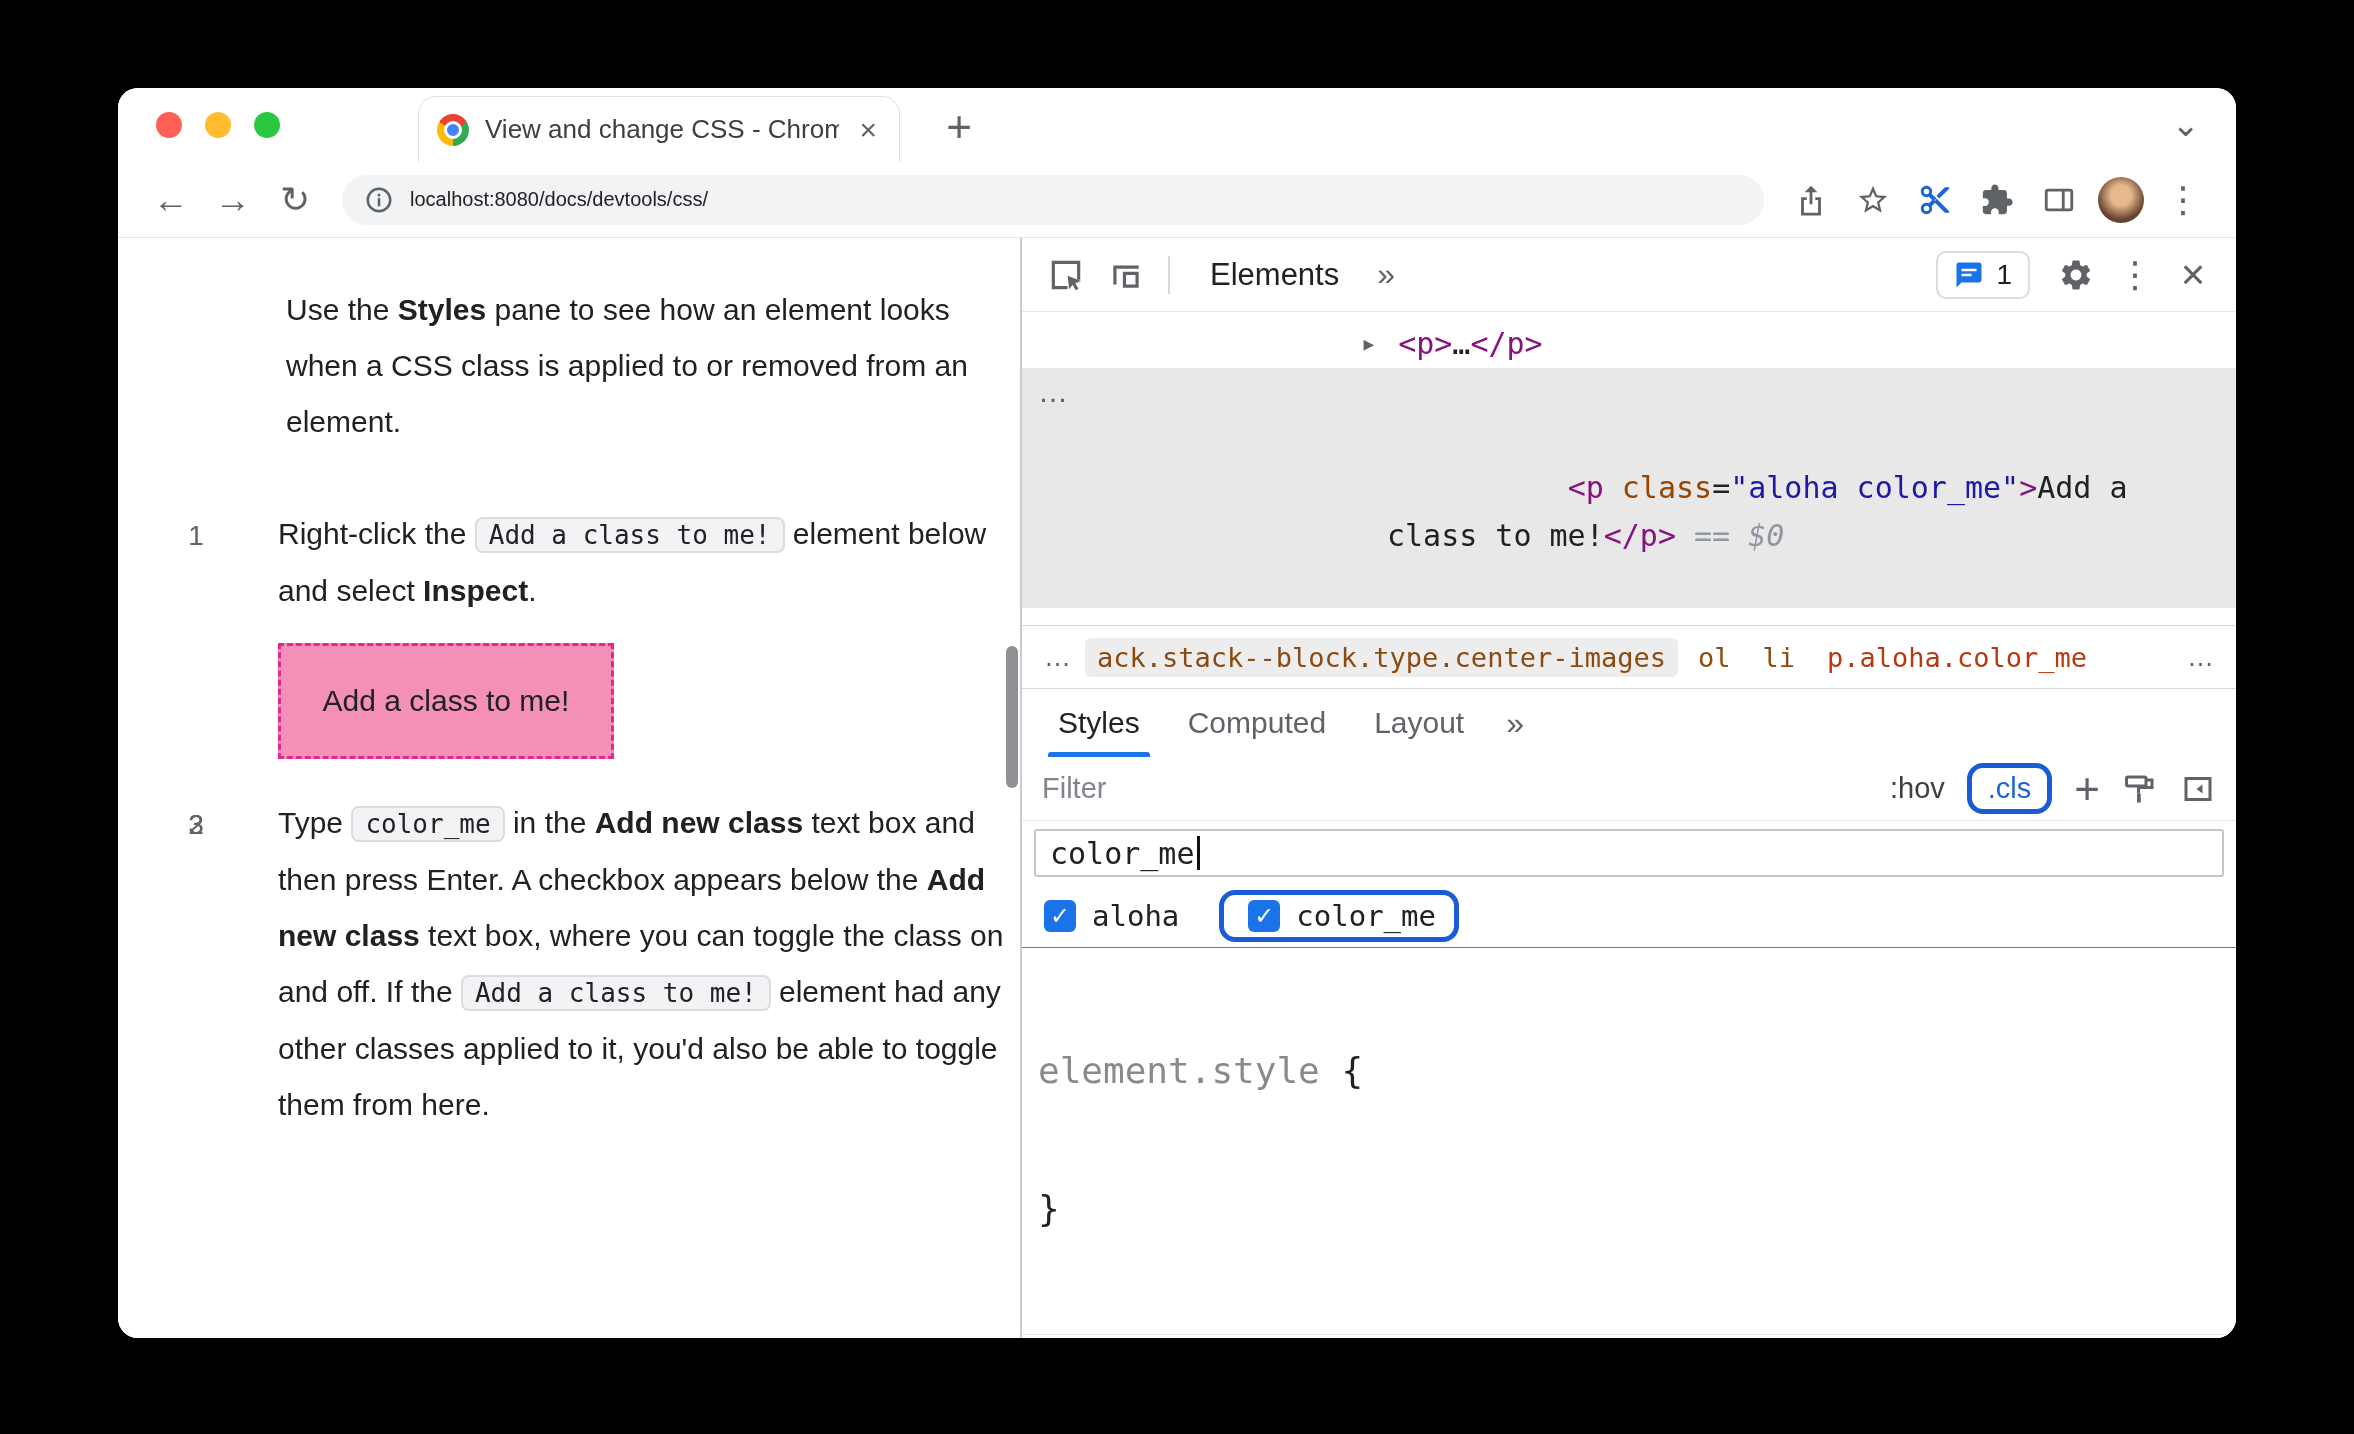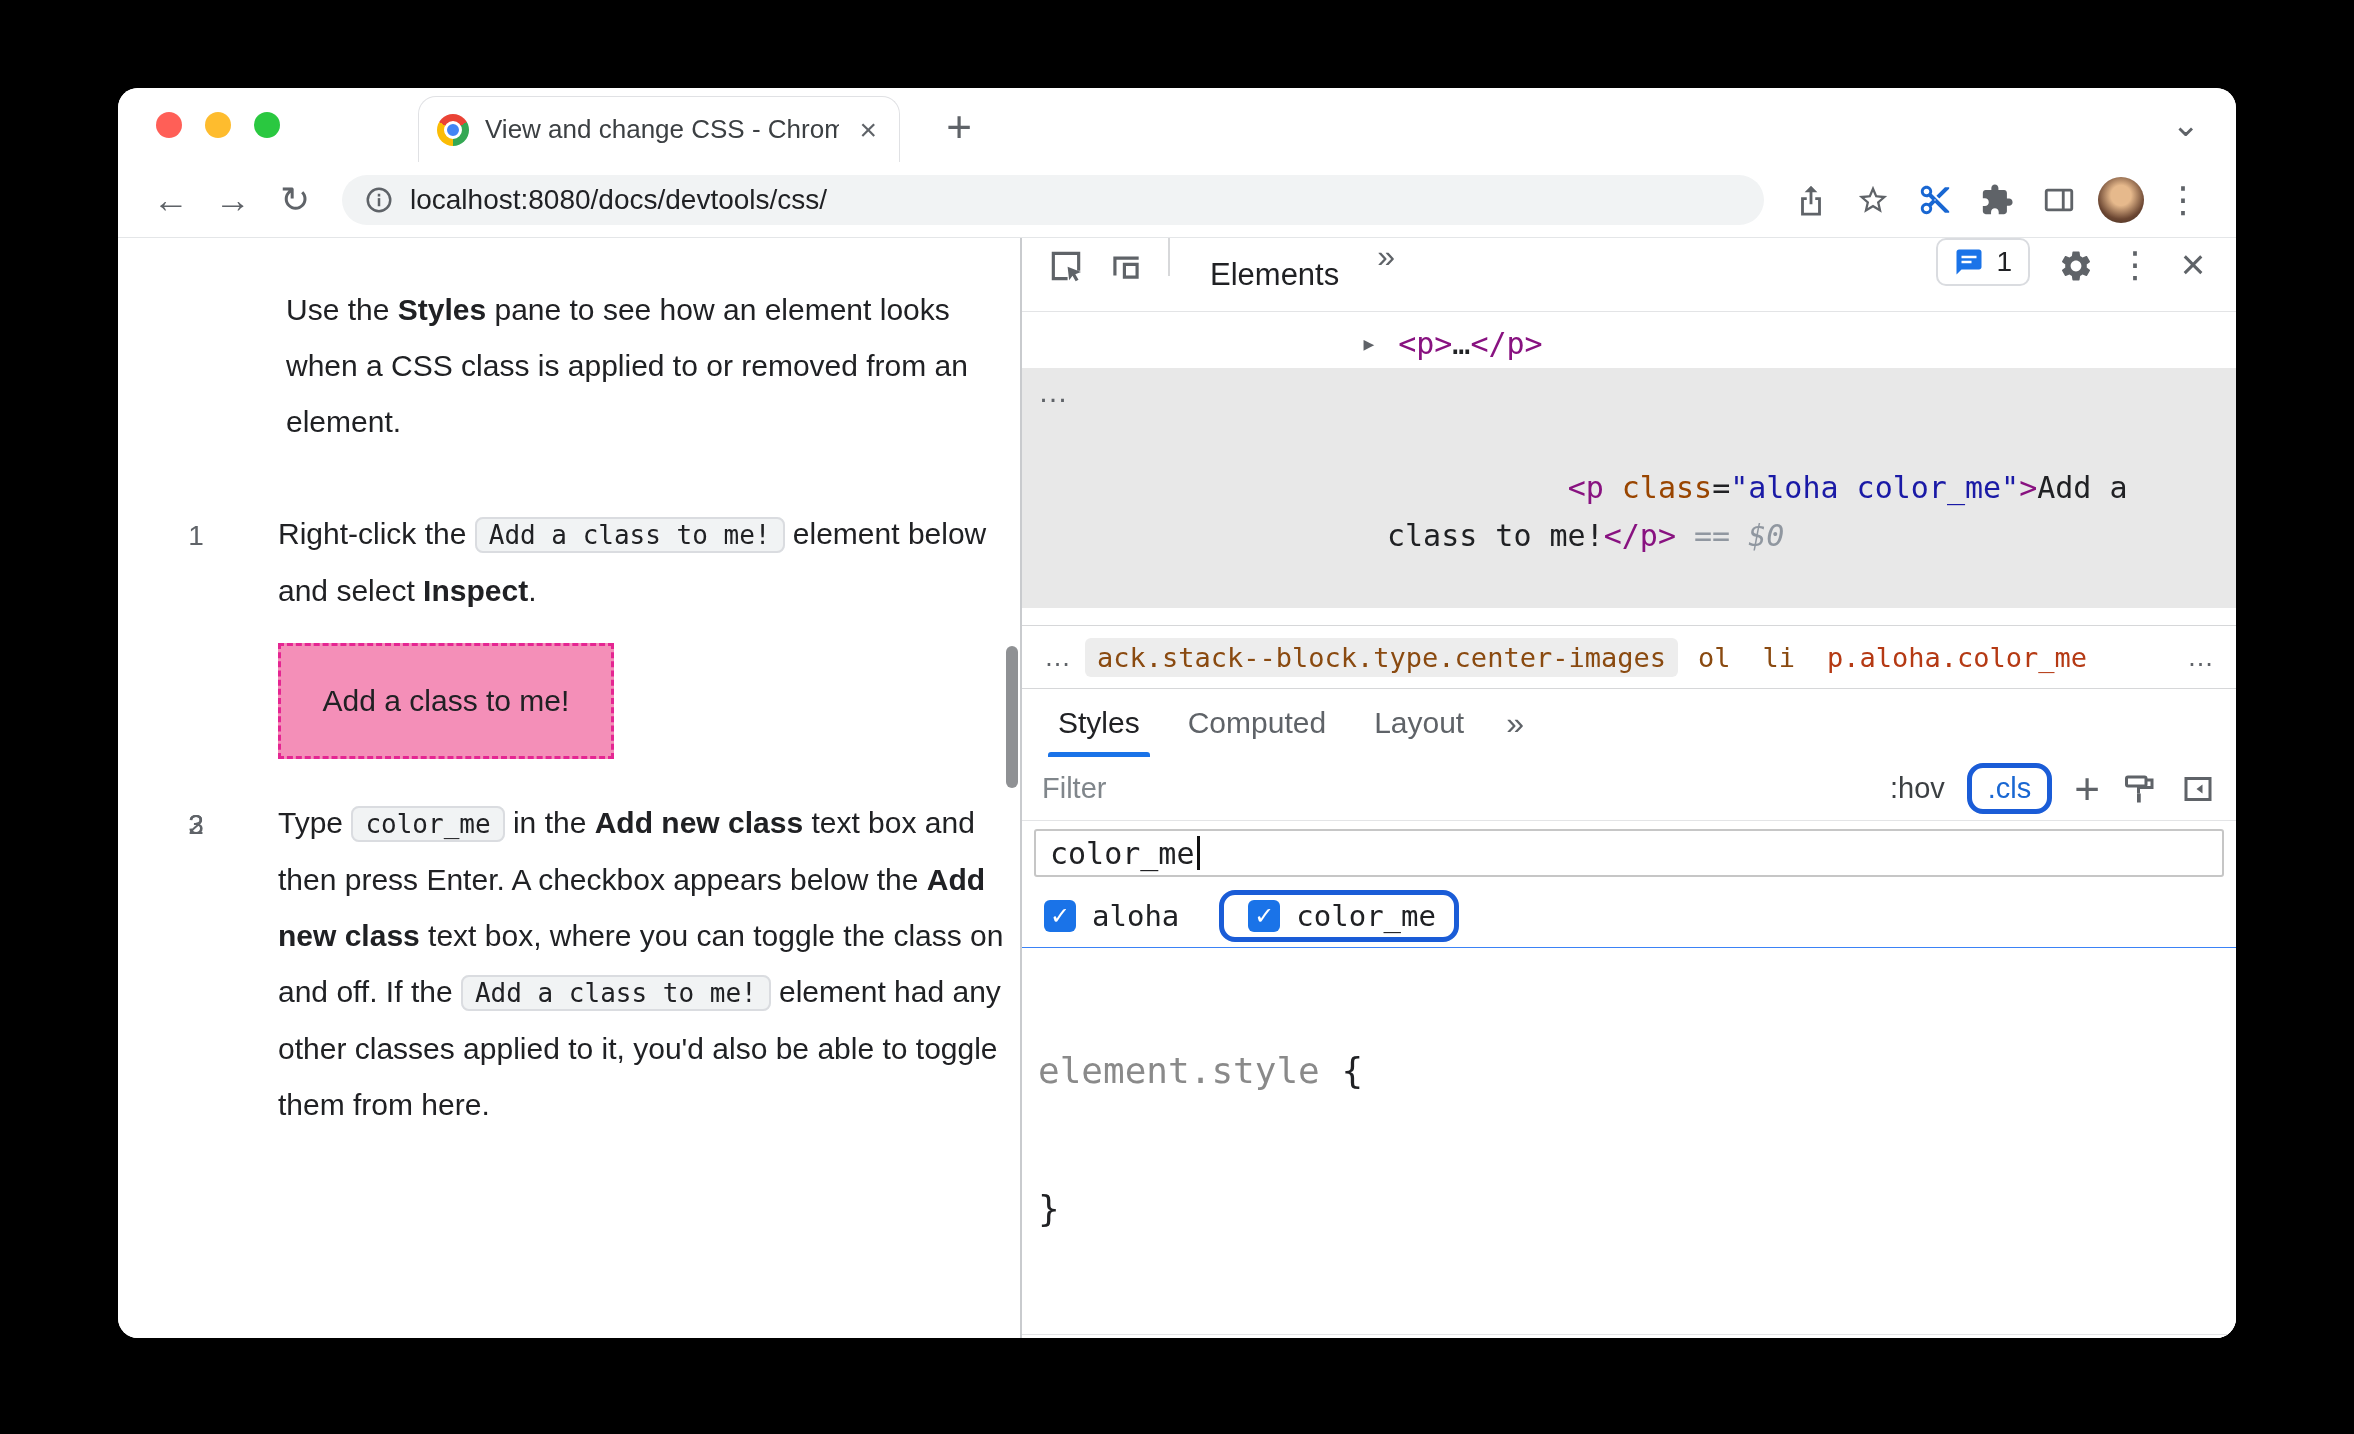--- a/index.html
+++ b/index.html
@@ -27,41 +27,41 @@
     background:conic-gradient(from -60deg, #ea4335 0 120deg, #34a853 0 240deg, #fbbc05 0 360deg); }
   .favicon::after { content:''; position:absolute; inset:7px; background:#4285f4; border-radius:50%; border:3px solid #fff; }
   .tab-title { flex:1; font-size:26px; color:#3c4043; white-space:nowrap; overflow:hidden; }
   .tab-close { font-size:30px; color:#5f6368; padding:0 4px; }
   .newtab { position:absolute; left:812px; top:10px; width:58px; height:58px; display:flex; align-items:center; justify-content:center; font-size:44px; font-weight:300; color:#5f6368; }
   .strip-chevron { position:absolute; right:36px; top:16px; font-size:34px; color:#5f6368; }
   
   .toolbar { height:76px; display:flex; align-items:center; padding:0 24px; gap:4px; border-bottom:1px solid #e4e6e8; background:#fff; }
   .nav-btn { width:58px; height:58px; display:flex; align-items:center; justify-content:center; font-size:36px; color:#5f6368; flex:none; }
   .urlbar { flex:1; height:50px; border-radius:25px; background:#f1f3f4; display:flex; align-items:center; padding:0 22px; gap:16px; margin:0 14px; min-width:0; }
-  .url-text { font-size:28px; color:#202124; white-space:nowrap; overflow:hidden; }
+  .url-text { font-size:20px; color:#202124; white-space:nowrap; overflow:hidden; }
   .tool-icon { width:58px; height:58px; display:flex; align-items:center; justify-content:center; flex:none; color:#5f6368; }
   .avatar { width:46px; height:46px; border-radius:50%; background:radial-gradient(circle at 50% 40%, #e6b98c 28%, #6b4632 66%, #3b2a1d 100%); }
   
   .content { display:flex; height:1100px; background:#fff; }
   .docs { width:886px; flex:none; padding:36px 0 0 160px; font-size:30px; line-height:56px; overflow:hidden; position:relative; }
   .docs p.intro { margin:8px; width:726px; }
   .docs ol { list-style:none; margin:56px 0 0 0; padding:0; }
   .docs li { position:relative; width:726px; margin-bottom:36px; }
   .num { position:absolute; left:-104px; top:2px; width:44px; text-align:center; color:#5f6368; font-size:28px; }
   .demo-box {
     width:336px; height:116px; margin:24px 0 36px 0;
     background:#f48fb8; border:3px dashed #e52592;
     display:flex; align-items:center; justify-content:center;
     font-size:30px; color:#202124;
   }
   .docs-scrollbar { width:16px; flex:none; position:relative; }
   .docs-scroll-thumb { position:absolute; left:2px; top:408px; width:12px; height:142px; background:#8f9194; border-radius:6px; }
   
   .devtools { flex:1; border-left:2px solid #c9cbce; display:flex; flex-direction:column; background:#fff; min-width:0; }
-  .dt-toolbar { height:74px; flex:none; display:flex; align-items:flex-start; padding:0 16px; gap:4px; border-bottom:1px solid #e3e4e6; }
+  .dt-toolbar { height:74px; flex:none; display:flex; align-items:center; padding:0 16px; gap:4px; border-bottom:1px solid #e3e4e6; }
   .dt-btn { width:56px; height:56px; display:flex; align-items:center; justify-content:center; flex:none; color:#5f6368; }
   .dt-divider { width:2px; height:38px; background:#d7d8da; margin:0 10px; flex:none; }
   .dt-tab { padding:0 26px; font-size:31px; color:#202124; height:100%; display:flex; align-items:center; }
   .dt-more { font-size:32px; color:#5f6368; padding:0 8px; }
   .dt-spacer { flex:1; }
   .issues-pill { display:flex; align-items:center; gap:12px; border:2px solid #dadce0; border-radius:10px; padding:6px 16px; margin-right:14px; }
   .issues-count { font-size:28px; color:#202124; }
   .glyph-btn { font-size:36px; color:#5f6368; width:54px; height:54px; display:flex; align-items:center; justify-content:center; }
   
   .dom-tree { height:313px; flex:none; padding-top:8px; font-family:"DejaVu Sans Mono", monospace; font-size:30px; line-height:48px; color:#202124; overflow:hidden; }

